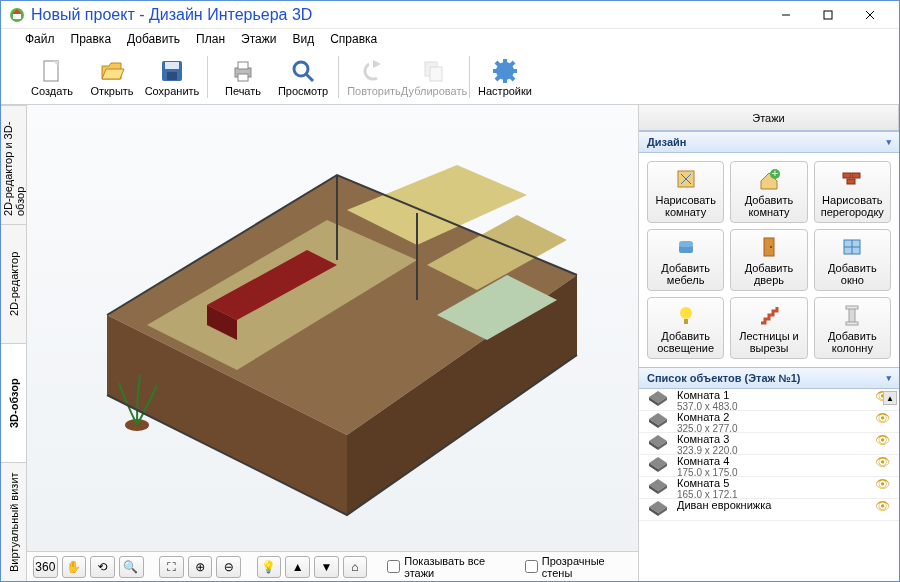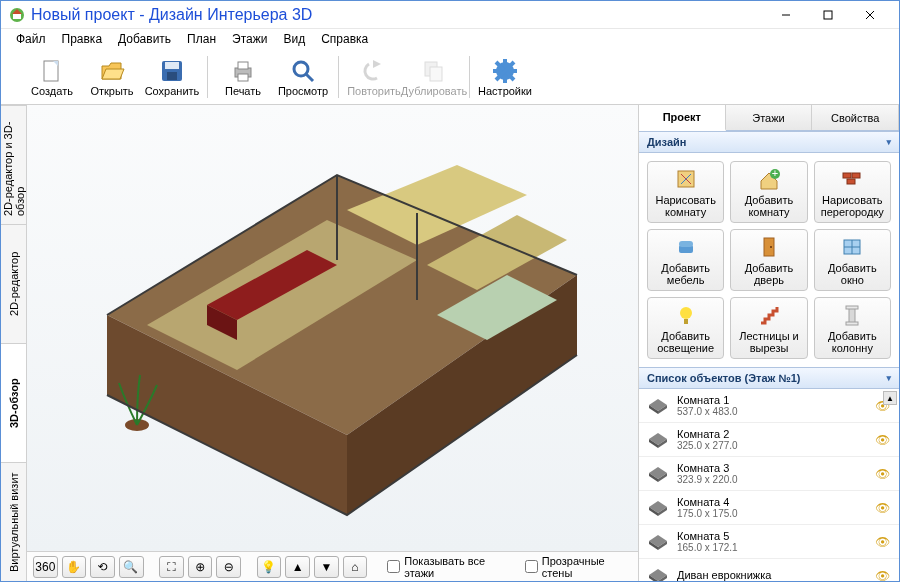--- a/index.html
+++ b/index.html
@@ -2,21 +2,21 @@
 <html><head>
 <meta charset="utf-8">
 <style>
 *{box-sizing:border-box;margin:0;padding:0;font-family:"Segoe UI",Tahoma,sans-serif;font-size:11px;}
 body{width:900px;height:582px;overflow:hidden;background:#fff;border:1px solid #5a8fd6;display:flex;flex-direction:column;}
 .titlebar{height:28px;display:flex;align-items:center;padding:0 8px;background:#fff;border-bottom:1px solid #e8e8e8;}
 .titlebar .appicon{width:16px;height:16px;margin-right:6px;}
 .titlebar .title{flex:1;font-size:16px;color:#1d4ed8;}
 .winctrls{display:flex;gap:0;}
 .winbtn{width:42px;height:26px;display:flex;align-items:center;justify-content:center;cursor:pointer;}
-.menubar{height:20px;display:flex;align-items:center;padding:0 7px;gap:0;}
+.menubar{height:20px;display:flex;align-items:center;padding:0 16px;gap:0;}
 .menuitem{padding:2px 8px;font-size:12px;cursor:pointer;}
 .toolbar{height:56px;display:flex;align-items:center;padding:2px 22px;gap:2px;border-bottom:1px solid #d0d0d0;}
 .tbtn{display:flex;flex-direction:column;align-items:center;justify-content:center;width:58px;height:52px;cursor:pointer;border-radius:3px;}
 .tbtn.dis{opacity:0.4;cursor:default;}
 .tbtn .ticon{width:28px;height:28px;display:flex;align-items:center;justify-content:center;}
 .tbtn .tlbl{font-size:11px;color:#000;text-align:center;}
 .sep{width:1px;height:42px;background:#d0d0d0;margin:0 4px;}
 .main{flex:1;display:flex;overflow:hidden;}
 .vtabs{width:26px;display:flex;flex-direction:column;border-right:1px solid #d0d0d0;}
 .vtab{flex:1;writing-mode:vertical-rl;transform:rotate(180deg);display:flex;align-items:center;justify-content:center;padding:8px 2px;font-size:11px;cursor:pointer;border-bottom:1px solid #d0d0d0;background:#f5f5f5;}
@@ -31,21 +31,21 @@
 .rpanel{width:260px;display:flex;flex-direction:column;background:#fff;}
 .rtabs{height:26px;display:flex;border-bottom:1px solid #b0c4e0;}
 .rtab{flex:1;display:flex;align-items:center;justify-content:center;font-size:11px;cursor:pointer;border-right:1px solid #d0d0d0;background:linear-gradient(180deg,#f8f8f8,#e8e8e8);}
 .rtab.active{background:#fff;font-weight:bold;border-bottom:2px solid #fff;margin-bottom:-1px;}
 .grphdr{height:22px;background:linear-gradient(180deg,#f2f7ff,#d8e6f8);border-top:1px solid #b0c4e0;border-bottom:1px solid #b0c4e0;display:flex;align-items:center;padding:0 8px;font-size:11px;font-weight:bold;color:#1a3d6b;}
 .grphdr::after{content:"▾";margin-left:auto;font-size:9px;color:#3b6db0;}
 .grid3{display:grid;grid-template-columns:repeat(3,1fr);gap:6px;padding:8px;}
 .gbtn{height:62px;border:1px solid #c8c8c8;border-radius:4px;background:linear-gradient(180deg,#fdfdfd,#ececec);display:flex;flex-direction:column;align-items:center;justify-content:center;gap:2px;cursor:pointer;font-size:10px;text-align:center;line-height:1.1;padding:2px;}
 .gicon{width:26px;height:26px;display:flex;align-items:center;justify-content:center;}
 .objlist{flex:1;overflow-y:auto;position:relative;}
-.objitem{height:34px;display:flex;align-items:center;padding:0 8px;gap:8px;border-bottom:1px solid #eee;cursor:pointer;}
+.objitem{height:22px;display:flex;align-items:flex-start;padding:0 8px;gap:8px;border-bottom:1px solid #eee;cursor:pointer;}
 .objicon{width:22px;height:18px;flex-shrink:0;}
 .objtxt{flex:1;display:flex;flex-direction:column;line-height:1.1;}
 .objname{font-size:11px;}
 .objdim{font-size:10px;color:#666;}
 .eye{width:16px;color:#d4a017;font-size:12px;}
 .scrollup{position:absolute;top:2px;right:2px;width:14px;height:14px;background:#e8e8e8;border:1px solid #bbb;font-size:8px;display:flex;align-items:center;justify-content:center;}
 
 .plan{position:absolute;left:30px;top:10px;width:530px;height:420px;}
 .plan svg{width:100%;height:100%;}
 </style>
@@ -250,23 +250,21 @@
         </label>
       <label class="chk" style="margin-left:10px">
           <input type="checkbox" style="">
           <span>Прозрачные стены</span>
         </label>
     </div>
   </div>
 
   <div class="rpanel">
     <div class="rtabs">
-      <div class="rtab active">Проект</div>
       <div class="rtab">Этажи</div>
-      <div class="rtab">Свойства</div>
     </div>
     <div class="grphdr">Дизайн</div>
     <div class="grid3">
       <div class="gbtn">
           <div class="gicon">
             <svg width="24" height="24">
               <rect x="4" y="4" width="16" height="16" fill="#f0d080" stroke="#b08030"></rect>
               <line x1="7" y1="7" x2="17" y2="17" stroke="#c04040"></line>
               <line x1="17" y1="7" x2="7" y2="17" stroke="#4080c0"></line>
             </svg>

